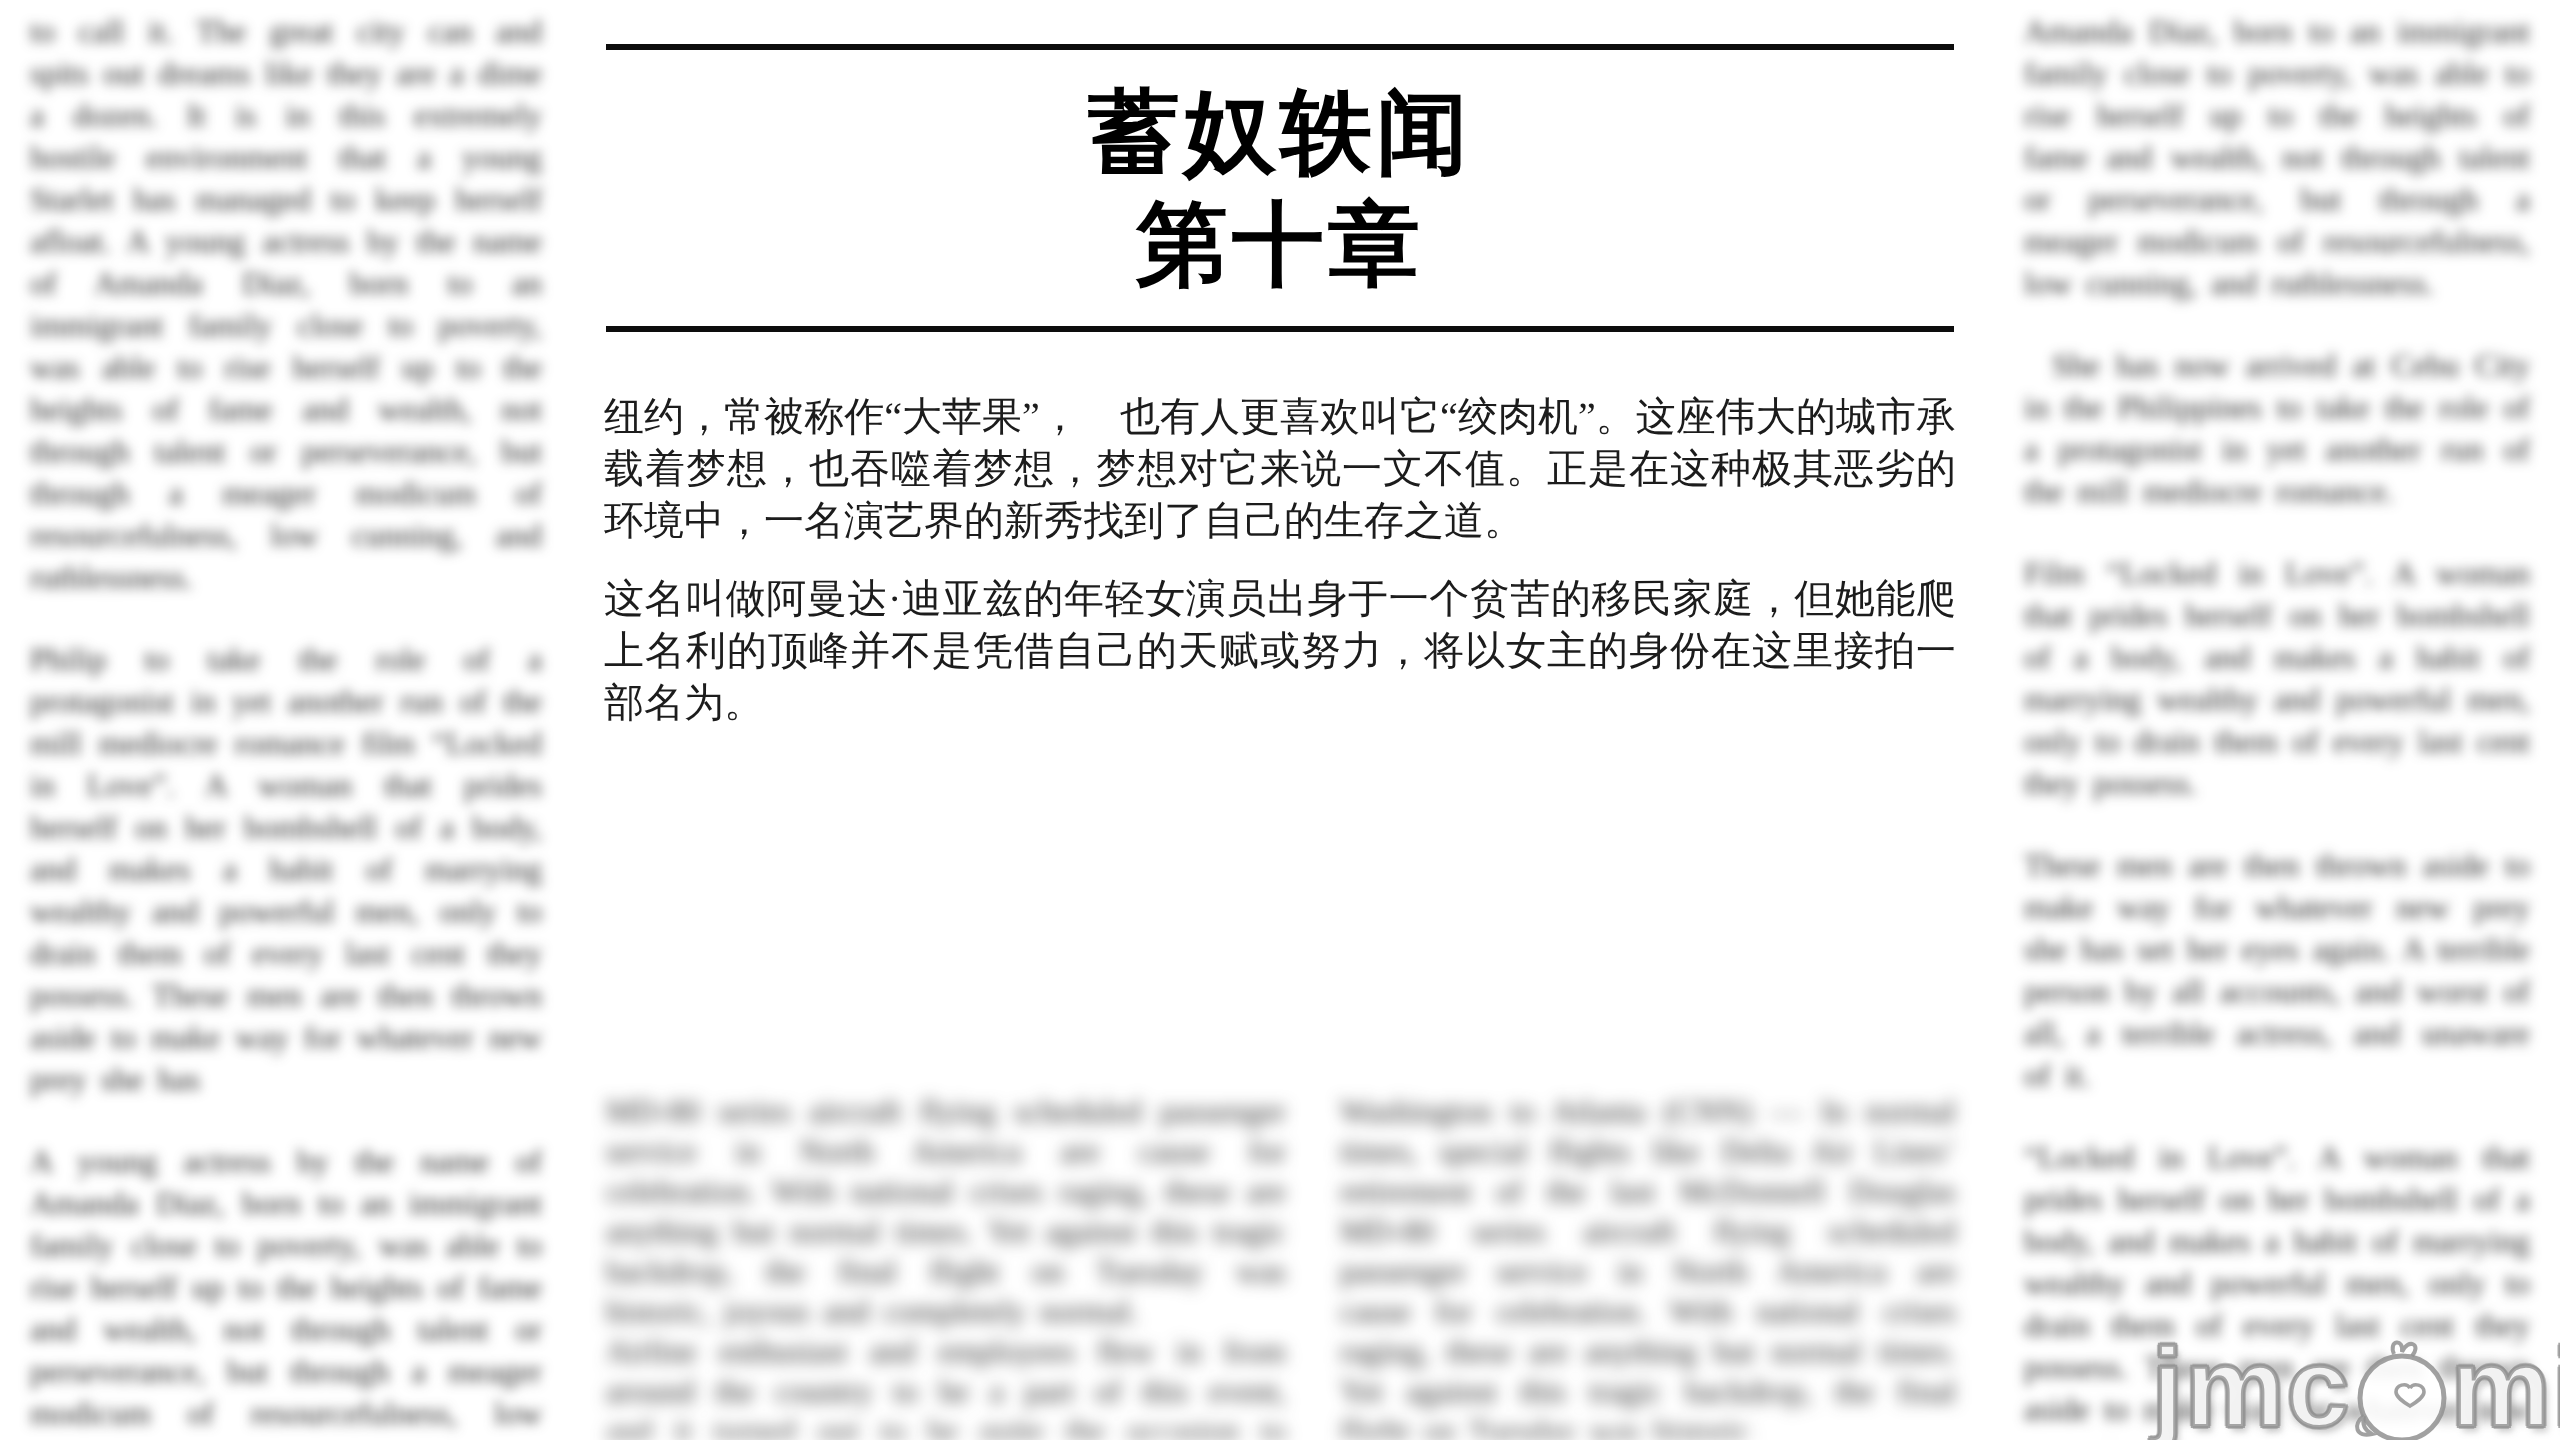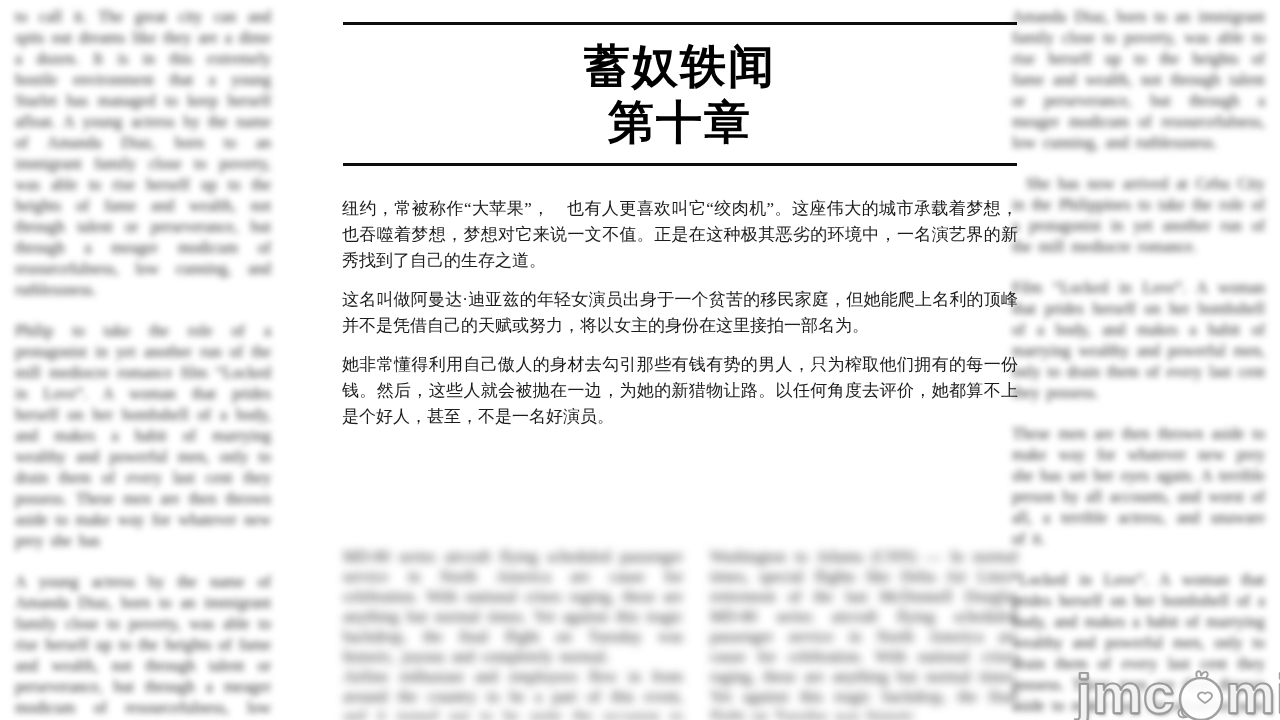--- a/index.html
+++ b/index.html
@@ -22,37 +22,37 @@
     font-size: 16px; line-height: 21px;
     text-align: justify;
     word-spacing: 3px;
   }
   #col-left  { left: 15px;   width: 256px; }
   #col-right { left: 1012px; width: 253px; }
   .col-side p { margin: 0 0 20px 0; }
   .col-side p.indent { text-indent: 14px; }
 
   
-  .center-panel { position: absolute; left: 300px; top: 0; width: 680px; height: 648px; margin-left: 40px; }
+  .center-panel { position: absolute; left: 300px; top: 0; width: 680px; height: 648px; }
   .rule { position: absolute; left: 3px; width: 674px; height: 3px; background: #0d0d0d; }
   .rule-top { top: 22px; }
   .rule-bottom { top: 163px; }
   .title-block {
     position: absolute; top: 38px; left: 0; width: 100%;
     text-align: center;
     font-family: "Liberation Sans", sans-serif;
     font-weight: bold;
     color: #000000;
     font-size: 46px; line-height: 56px;
     letter-spacing: 2px;
   }
   .story {
     position: absolute; top: 196px; left: 2px; width: 676px;
     color: #1c1c1c;
-    font-size: 17px; line-height: 26px;
+    font-size: 20px; line-height: 26px;
     text-align: justify;
   }
   .story p { margin: 0 0 13px 0; }
 
   
   .news-row {
     position: absolute; top: 547px; left: 3px; width: 677px; height: 173px;
     display: flex; gap: 27px;
     overflow: hidden;
     filter: blur(4px);
@@ -98,21 +98,20 @@
     <div class="rule rule-top"></div>
     <div class="title-block">
       <div>蓄奴轶闻</div>
       <div>第十章</div>
     </div>
     <div class="rule rule-bottom"></div>
 
     <div class="story">
       <p>纽约，常被称作“大苹果”，　也有人更喜欢叫它“绞肉机”。这座伟大的城市承载着梦想，也吞噬着梦想，梦想对它来说一文不值。正是在这种极其恶劣的环境中，一名演艺界的新秀找到了自己的生存之道。</p>
       <p>这名叫做阿曼达·迪亚兹的年轻女演员出身于一个贫苦的移民家庭，但她能爬上名利的顶峰并不是凭借自己的天赋或努力，将以女主的身份在这里接拍一部名为。</p>
-      <p>她非常懂得利用自己傲人的身材去勾引那些有钱有势的男人，只为榨取他们拥有的每一份钱。然后，这些人就会被抛在一边，为她的新猎物让路。以任何角度去评价，她都算不上是个好人，甚至，不是一名好演员。</p>
     </div>
 
     <div class="news-row">
       <div class="news-col-left">
         <p>MD-80 series aircraft flying scheduled passenger service in North America are cause for celebration. With national crises raging, these are anything but normal times. Yet against this tragic backdrop, the final flight on Tuesday was historic, joyous and completely normal.</p>
         <p>Airline enthusiast and employees flew in from around the country to be a part of this event, and it turned out to be quite the occasion to remember.</p>
       </div>
       <div class="news-col-right">
         <p>Washington to Atlanta (CNN) — In normal times, special flights like Delta Air Lines’ retirement of the last McDonnell Douglas MD-80 series aircraft flying scheduled passenger service in North America are cause for celebration. With national crises raging, these are anything but normal times. Yet against this tragic backdrop, the final flight on Tuesday was historic.</p>
       </div>

